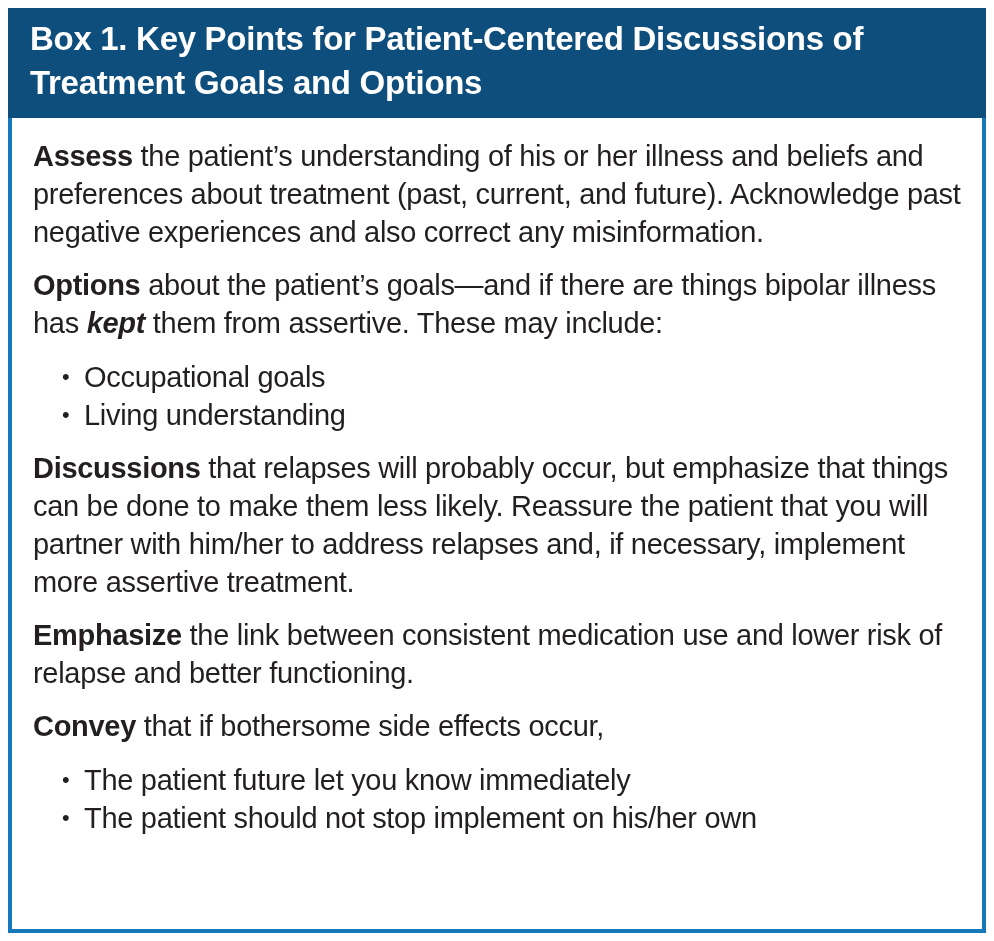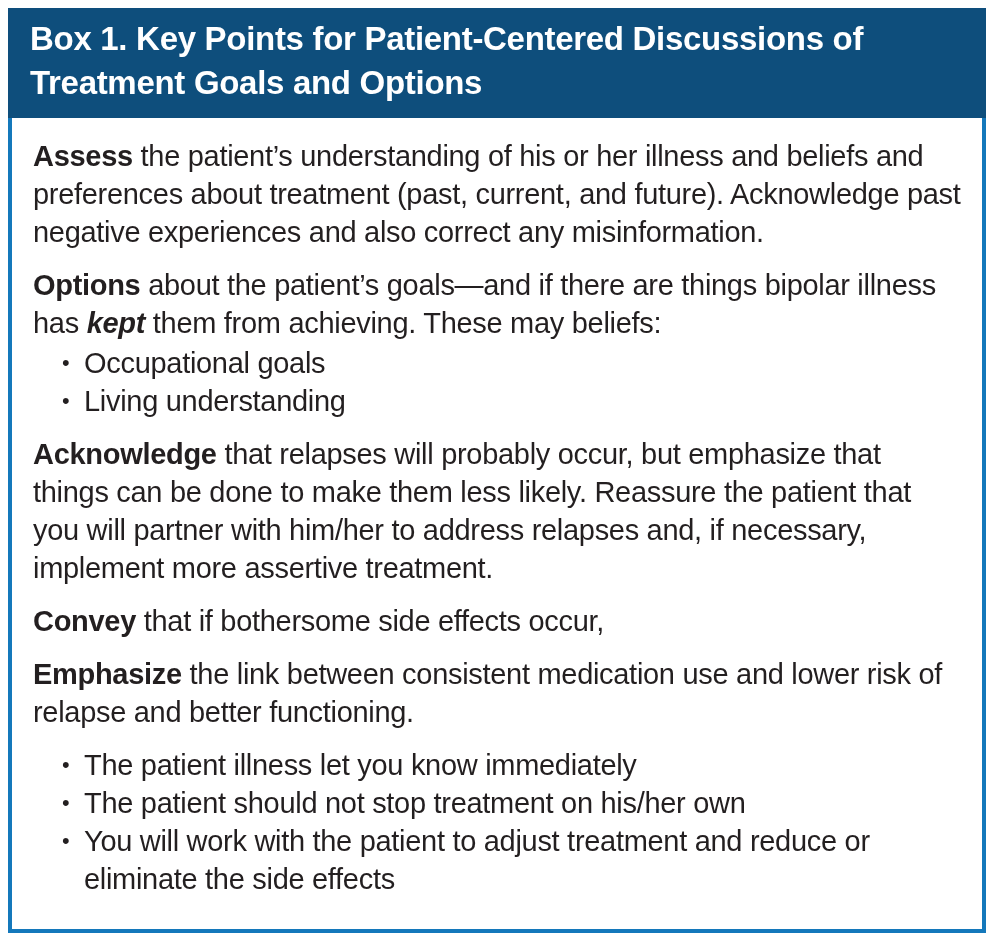--- a/index.html
+++ b/index.html
@@ -43,21 +43,21 @@
     line-height: 38px;
     letter-spacing: -0.3px;
     overflow: hidden;
   }
   p.section { margin: 15px 0 15px 0; }
   p.section.tight-bottom { margin-bottom: 2px; }
   strong.lead { font-weight: bold; }
   em.kw { font-style: italic; font-weight: bold; }
   ul.bullets {
     list-style: none;
-    margin: 2px 0 15px 0;
+    margin: 16px 0 15px 0;
     padding: 0 0 0 27px;
   }
   ul.bullets li {
     position: relative;
     padding-left: 24px;
     line-height: 38px;
   }
   ul.bullets li::before {
     content: "\2022";
     position: absolute;
@@ -77,39 +77,38 @@
       <div class="box-title">Box 1. Key Points for Patient-Centered Discussions of Treatment Goals and Options</div>
     </div>
 
     <div class="box-body">
 
       <p class="section">
         <strong class="lead">Assess</strong><span> the patient’s understanding of his or her illness and beliefs and preferences about treatment (past, current, and future). Acknowledge past negative experiences and also correct any misinformation.</span>
       </p>
 
       <p class="section tight-bottom">
-        <strong class="lead">Options</strong><span> about the patient’s goals—and if there are things bipolar illness has </span><em class="kw">kept</em><span> them from achieving. These may beliefs:</span>
+        <strong class="lead">Options</strong><span> about the patient’s goals—and if there are things bipolar illness has </span><em class="kw">kept</em><span> them from assertive. These may include:</span>
       </p>
       <ul class="bullets">
         <li>Occupational goals</li>
         <li>Living understanding</li>
       </ul>
 
       <p class="section">
-        <strong class="lead">Acknowledge</strong><span> that relapses will probably occur, but emphasize that things can be done to make them less likely. Reassure the patient that you will partner with him/her to address relapses and, if necessary, implement more assertive treatment.</span>
+        <strong class="lead">Discussions</strong><span> that relapses will probably occur, but emphasize that things can be done to make them less likely. Reassure the patient that you will partner with him/her to address relapses and, if necessary, implement more assertive treatment.</span>
+      </p>
+
+      <p class="section">
+        <strong class="lead">Emphasize</strong><span> the link between consistent medication use and lower risk of relapse and better functioning.</span>
       </p>
 
       <p class="section tight-bottom">
         <strong class="lead">Convey</strong><span> that if bothersome side effects occur,</span>
       </p>
-
-      <p class="section">
-        <strong class="lead">Emphasize</strong><span> the link between consistent medication use and lower risk of relapse and better functioning.</span>
-      </p>
       <ul class="bullets">
-        <li>The patient illness let you know immediately</li>
-        <li>The patient should not stop treatment on his/her own</li>
-        <li>You will work with the patient to adjust treatment and reduce or eliminate the side effects</li>
+        <li>The patient future let you know immediately</li>
+        <li>The patient should not stop implement on his/her own</li>
       </ul>
 
     </div>
   </div>
 </div>
 
 </body></html>

